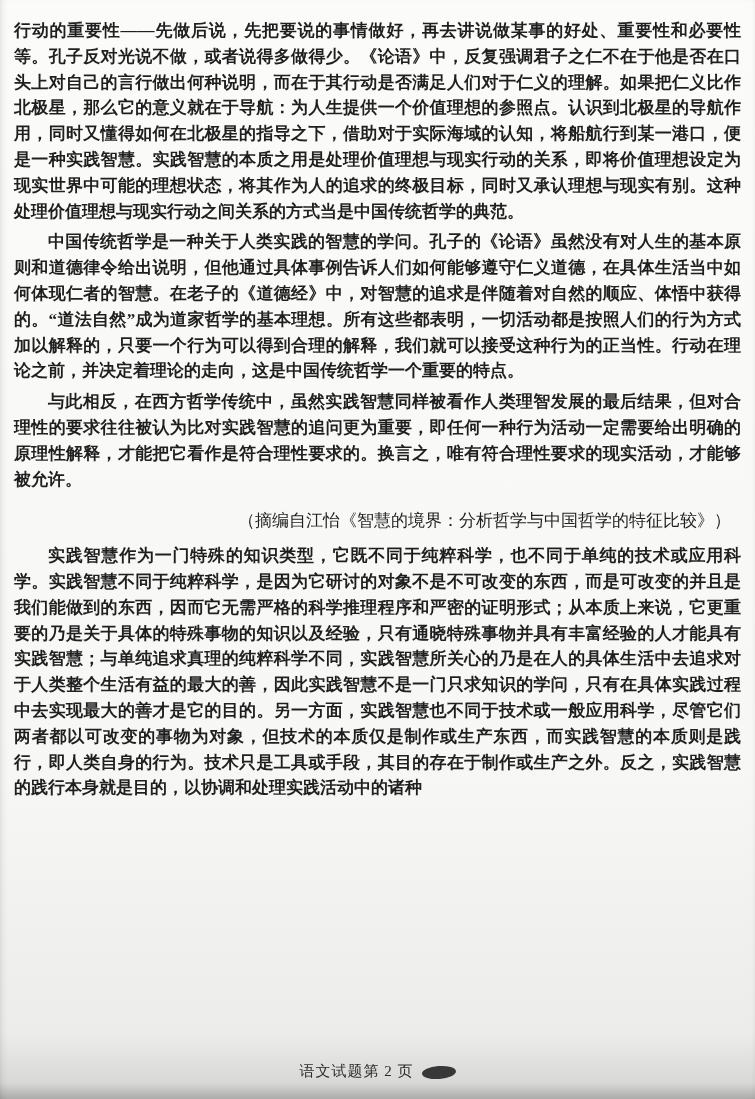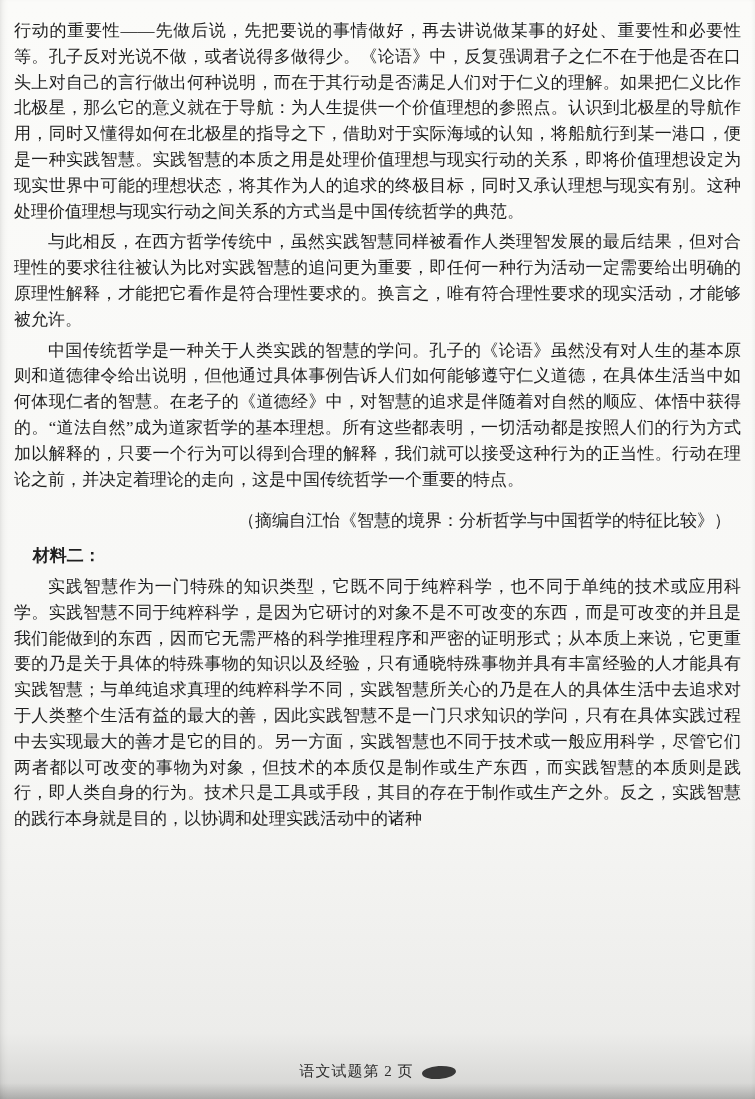--- a/index.html
+++ b/index.html
@@ -15,20 +15,21 @@
     font-family: "Liberation Serif", "DejaVu Serif", serif;
     font-size: 17px;
     line-height: 25.8px;
     color: #1f1f1f;
     overflow: hidden;
   }
   .content { text-align: justify; }
   .para {
     margin: 0 0 5px 0;
     text-indent: 2em;
+    font-weight: bold;
   }
   .para.continued { text-indent: 0; }
   .attribution {
     margin: 16px 10px 9px 0;
     text-align: right;
     text-indent: 0;
   }
   .heading {
     margin: 0 0 5px 0;
     text-indent: 1.1em;
@@ -62,24 +63,23 @@
     background: linear-gradient(to bottom, rgba(0,0,0,0) 0%, rgba(0,0,0,0.18) 100%);
     pointer-events: none;
   }
 </style>
 </head>
 <body>
 
 <div class="page">
   <main class="content">
     <p class="para continued">行动的重要性——先做后说，先把要说的事情做好，再去讲说做某事的好处、重要性和必要性等。孔子反对光说不做，或者说得多做得少。《论语》中，反复强调君子之仁不在于他是否在口头上对自己的言行做出何种说明，而在于其行动是否满足人们对于仁义的理解。如果把仁义比作北极星，那么它的意义就在于导航：为人生提供一个价值理想的参照点。认识到北极星的导航作用，同时又懂得如何在北极星的指导之下，借助对于实际海域的认知，将船航行到某一港口，便是一种实践智慧。实践智慧的本质之用是处理价值理想与现实行动的关系，即将价值理想设定为现实世界中可能的理想状态，将其作为人的追求的终极目标，同时又承认理想与现实有别。这种处理价值理想与现实行动之间关系的方式当是中国传统哲学的典范。</p>
+    <p class="para">中国传统哲学是一种关于人类实践的智慧的学问。孔子的《论语》虽然没有对人生的基本原则和道德律令给出说明，但他通过具体事例告诉人们如何能够遵守仁义道德，在具体生活当中如何体现仁者的智慧。在老子的《道德经》中，对智慧的追求是伴随着对自然的顺应、体悟中获得的。“道法自然”成为道家哲学的基本理想。所有这些都表明，一切活动都是按照人们的行为方式加以解释的，只要一个行为可以得到合理的解释，我们就可以接受这种行为的正当性。行动在理论之前，并决定着理论的走向，这是中国传统哲学一个重要的特点。</p>
     <p class="para">与此相反，在西方哲学传统中，虽然实践智慧同样被看作人类理智发展的最后结果，但对合理性的要求往往被认为比对实践智慧的追问更为重要，即任何一种行为活动一定需要给出明确的原理性解释，才能把它看作是符合理性要求的。换言之，唯有符合理性要求的现实活动，才能够被允许。</p>
-    <p class="para">中国传统哲学是一种关于人类实践的智慧的学问。孔子的《论语》虽然没有对人生的基本原则和道德律令给出说明，但他通过具体事例告诉人们如何能够遵守仁义道德，在具体生活当中如何体现仁者的智慧。在老子的《道德经》中，对智慧的追求是伴随着对自然的顺应、体悟中获得的。“道法自然”成为道家哲学的基本理想。所有这些都表明，一切活动都是按照人们的行为方式加以解释的，只要一个行为可以得到合理的解释，我们就可以接受这种行为的正当性。行动在理论之前，并决定着理论的走向，这是中国传统哲学一个重要的特点。</p>
     <p class="attribution">（摘编自江怡《智慧的境界：分析哲学与中国哲学的特征比较》）</p>
-    <p class="heading">材料二：</p>
     <p class="para">实践智慧作为一门特殊的知识类型，它既不同于纯粹科学，也不同于单纯的技术或应用科学。实践智慧不同于纯粹科学，是因为它研讨的对象不是不可改变的东西，而是可改变的并且是我们能做到的东西，因而它无需严格的科学推理程序和严密的证明形式；从本质上来说，它更重要的乃是关于具体的特殊事物的知识以及经验，只有通晓特殊事物并具有丰富经验的人才能具有实践智慧；与单纯追求真理的纯粹科学不同，实践智慧所关心的乃是在人的具体生活中去追求对于人类整个生活有益的最大的善，因此实践智慧不是一门只求知识的学问，只有在具体实践过程中去实现最大的善才是它的目的。另一方面，实践智慧也不同于技术或一般应用科学，尽管它们两者都以可改变的事物为对象，但技术的本质仅是制作或生产东西，而实践智慧的本质则是践行，即人类自身的行为。技术只是工具或手段，其目的存在于制作或生产之外。反之，实践智慧的践行本身就是目的，以协调和处理实践活动中的诸种</p>
   </main>
 
   <div class="footer">
     <span class="footer-text">语文试题第 2 页</span><span class="smudge"></span>
   </div>
 
   <div class="bottom-shade"></div>
 </div>
 

